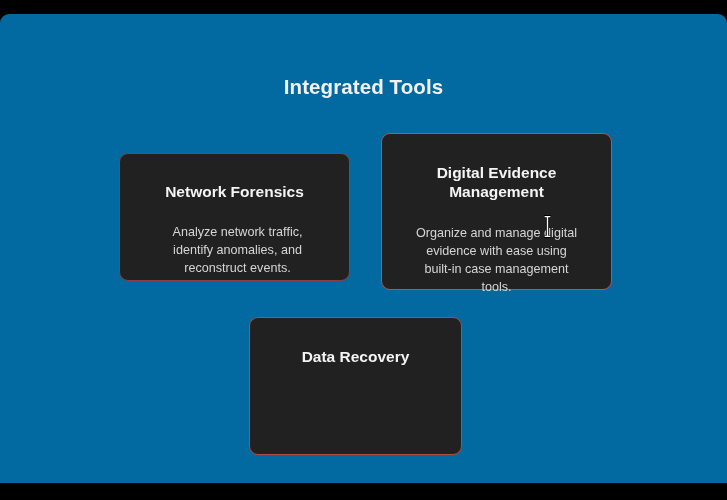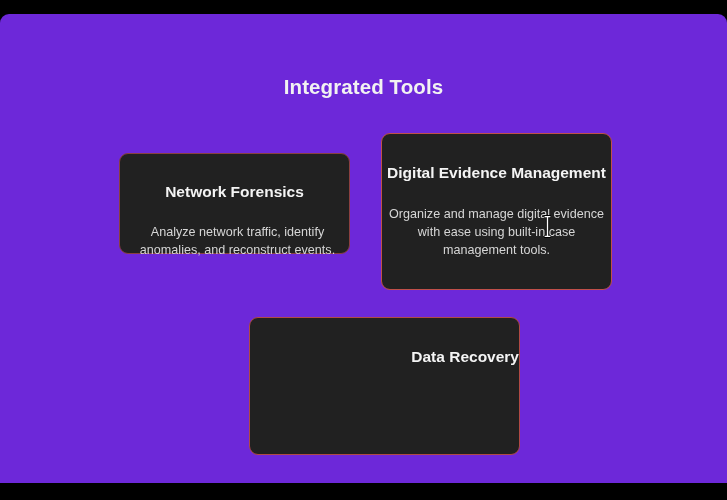--- a/index.html
+++ b/index.html
@@ -23,21 +23,21 @@
     background: #000000;
   }
 
   
   #page-panel {
     position: absolute;
     left: 0;
     top: 14px;
     width: 727px;
     height: 469px;
-    background: #6d28d9;
+    background: #0369a1;
     border-radius: 9px 9px 0 0;
     overflow: hidden;
   }
 
   #page-title {
     position: absolute;
     top: 47px;
     left: 0;
     width: 727px;
     text-align: center;
@@ -49,66 +49,65 @@
 
   
   .card {
     position: absolute;
     box-sizing: border-box;
     background: #212121;
     border-style: solid;
     border-width: 1px;
     border-radius: 9px;
     text-align: center;
-    padding: 0 0;
+    padding: 0 32px;
   }
   .card-title {
     font-weight: bold;
     color: #f4f4f4;
     font-size: 15.5px;
     line-height: 19px;
     margin: 0;
   }
   .card-desc {
     color: #d6d6d6;
     font-size: 12.6px;
     line-height: 18px;
     margin: 0;
   }
 
   
   #card-network-forensics {
     left: 119px;
     top: 139px;
     width: 231px;
-    height: 101px;
+    height: 128px;
     border-color: #8a4040;
   }
   #card-network-forensics .card-title { margin-top: 28px; }
   #card-network-forensics .card-desc  { margin-top: 22px; margin-left: 6px; }
 
   
   #card-digital-evidence {
     left: 381px;
     top: 119px;
     width: 231px;
     height: 157px;
     border-color: #c0504a;
   }
   #card-digital-evidence .card-title { margin-top: 29px; }
   #card-digital-evidence .card-desc  { margin-top: 23px; }
 
   
   #card-data-recovery {
     left: 249px;
     top: 303px;
-    width: 271px;
+    width: 213px;
     height: 138px;
     border-color: #b04a45;
-    text-align: right;
   }
   #card-data-recovery .card-title { margin-top: 29px; }
   #card-data-recovery .card-desc  { margin-top: 22px; }
 
   
   #text-cursor {
     position: absolute;
     left: 543px;
     top: 215px;
     width: 9px;

